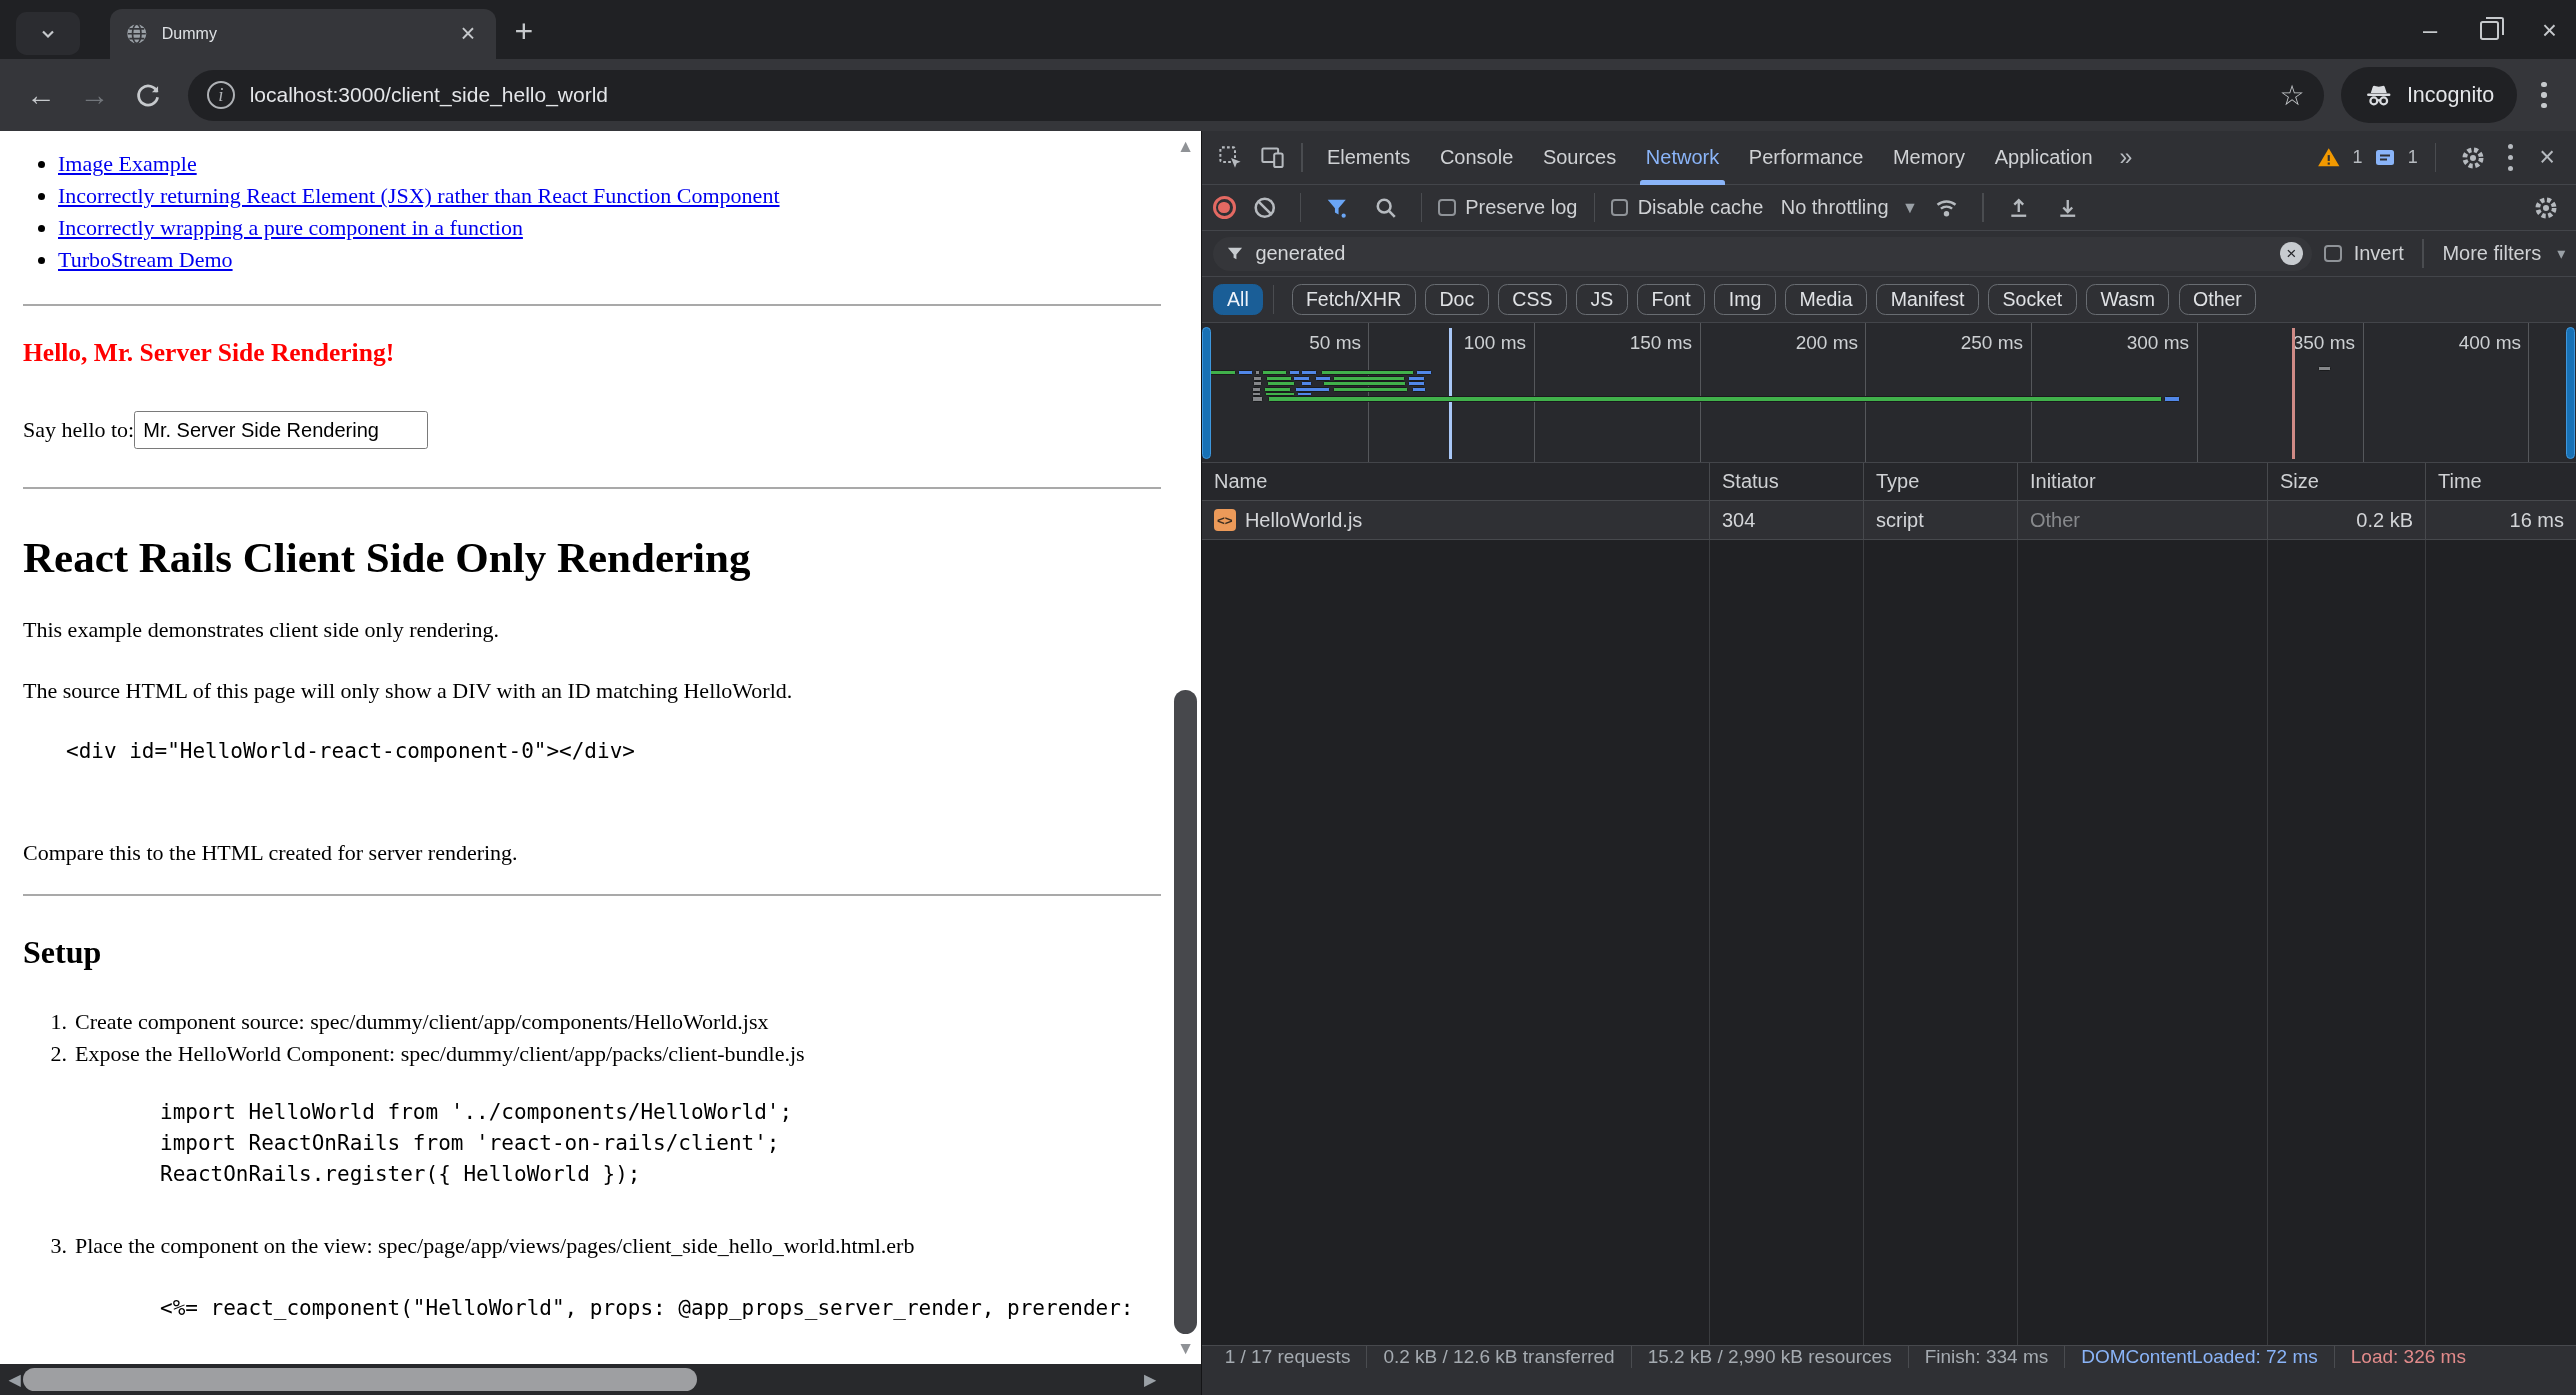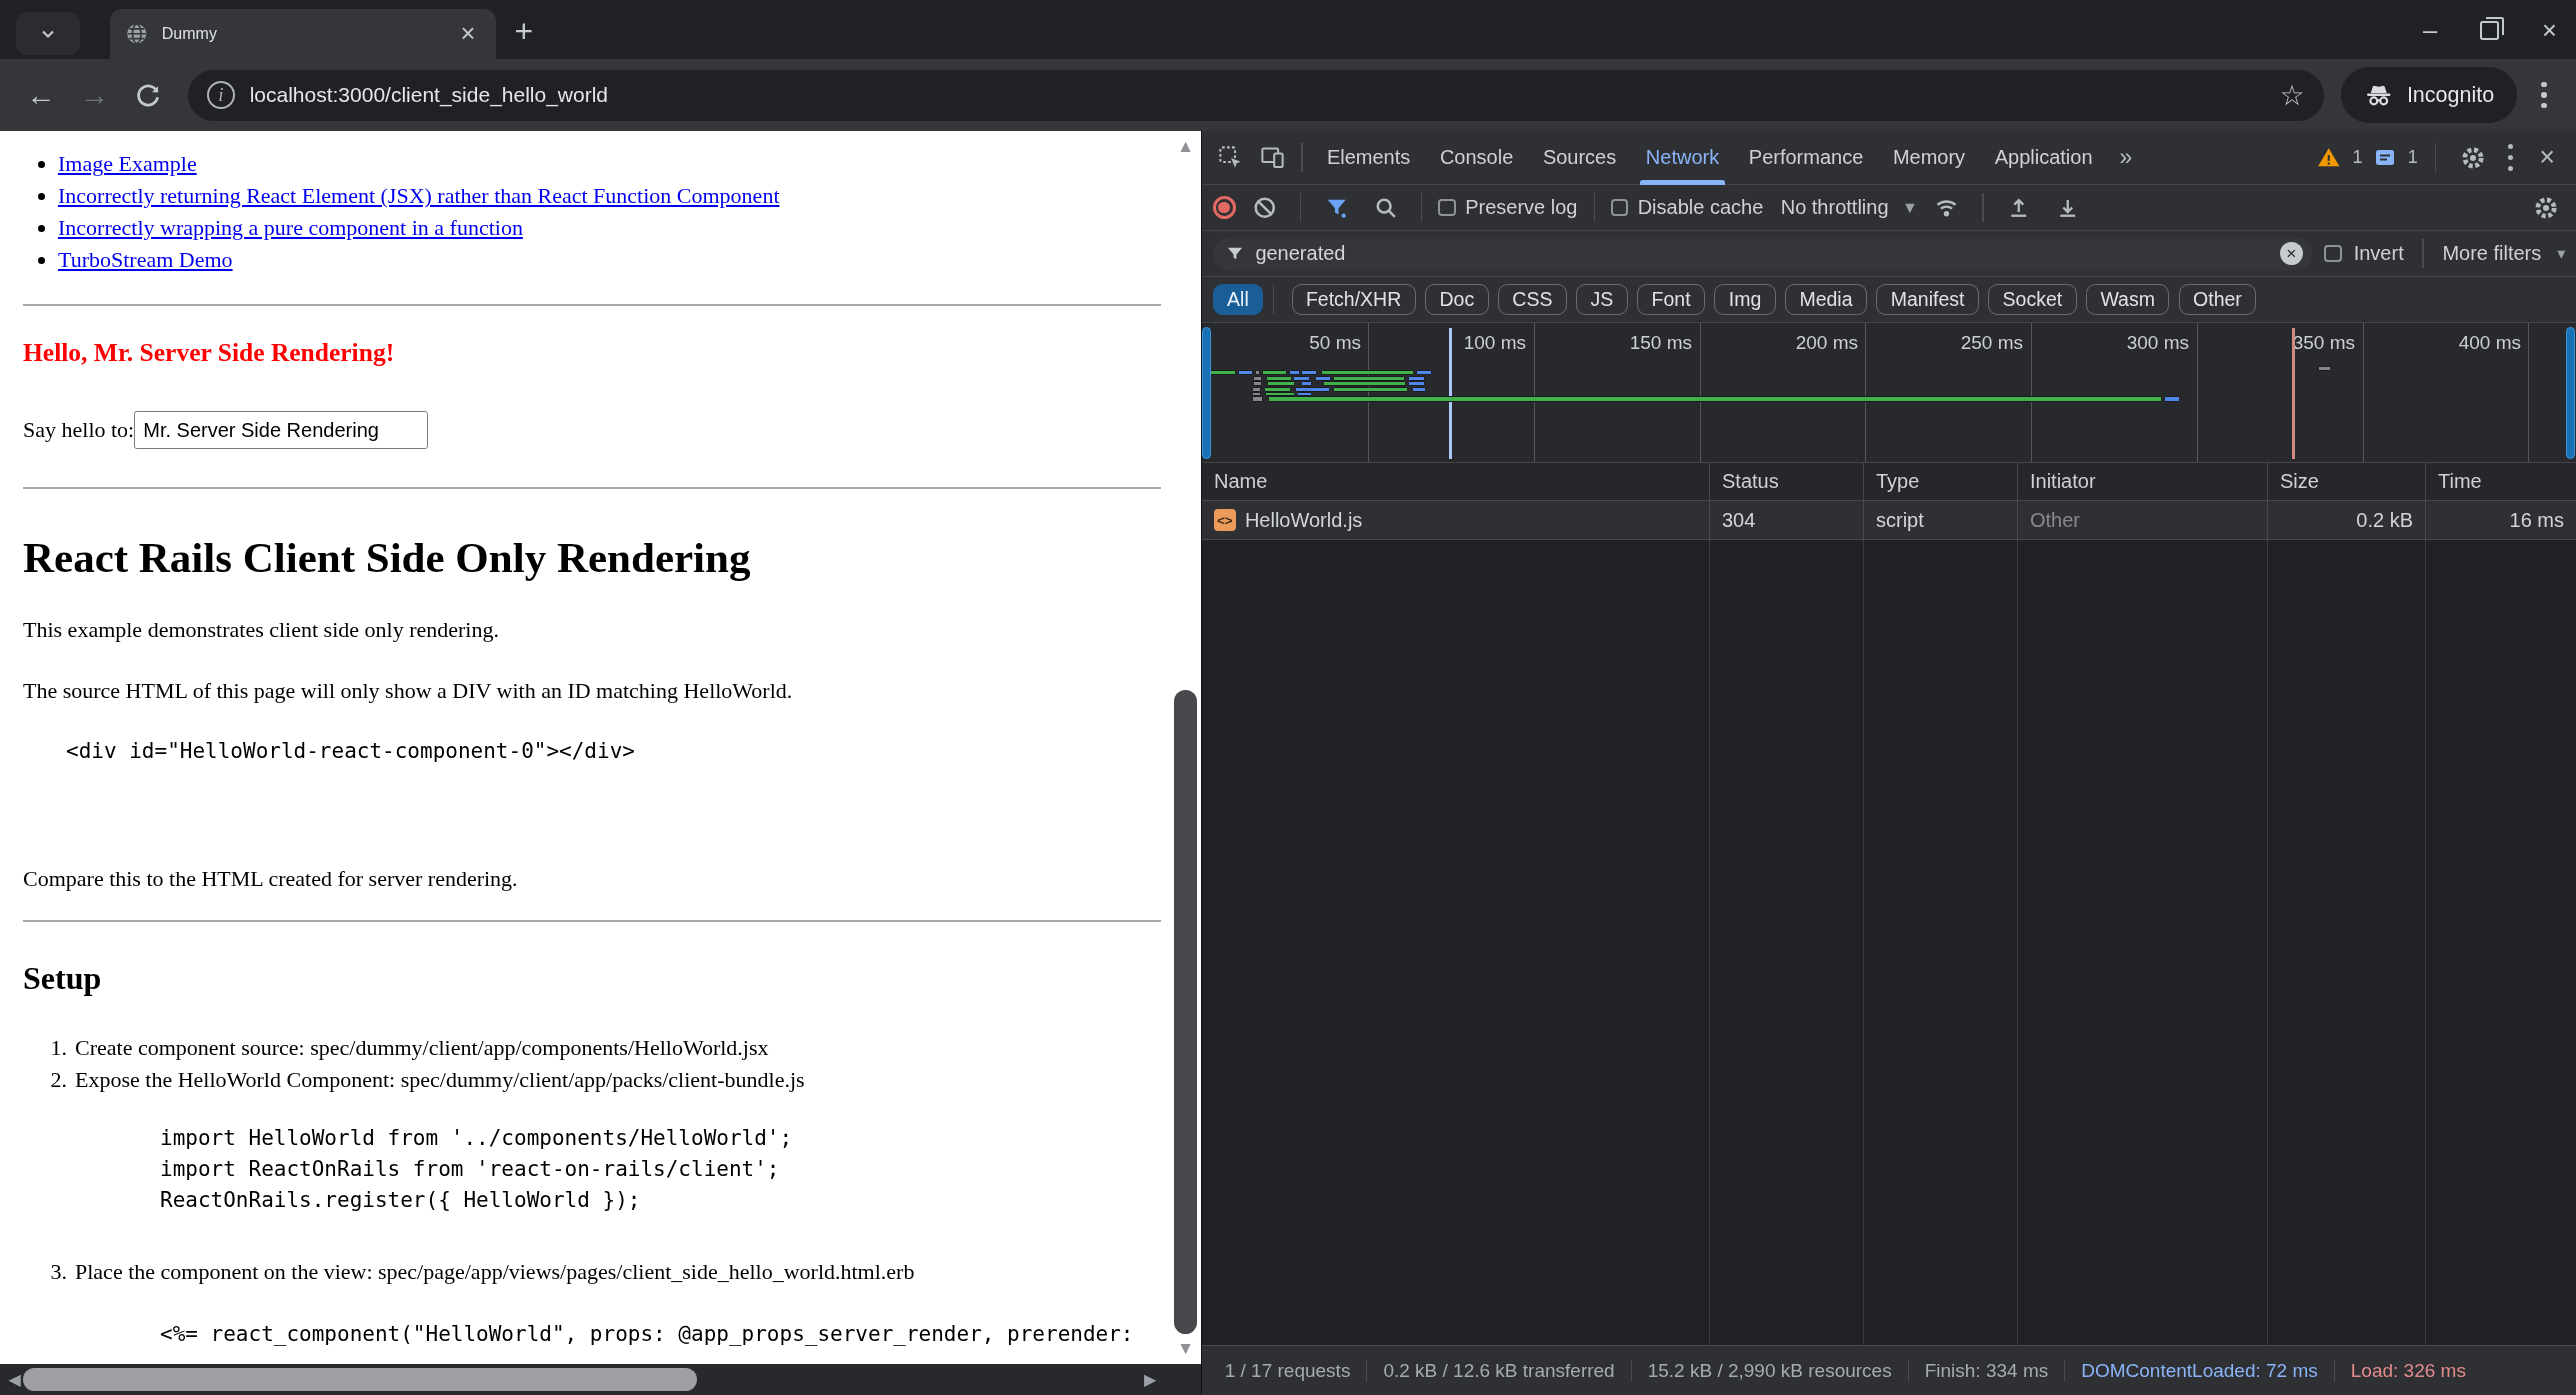--- a/index.html
+++ b/index.html
@@ -48,21 +48,21 @@
   ul.links li { font-size:22px; line-height:32px; }
   ul.links a { color:#0000ee; text-decoration:underline; }
   hr.page-hr { border:none; border-top:2px solid #a9a9a9; margin:28px 9.4px 0 0; }
   .hello-h { color:#ff0000; font-weight:bold; font-size:25.5px; margin-top:32px; }
   .sayrow { margin-top:43px; font-size:22px; display:flex; align-items:center; }
   .say-input { width:294px; height:38px; border:1.3px solid #7a7a7a; border-radius:2.7px; font-size:20px;
     font-family:"Liberation Sans", sans-serif; padding:1.3px 8px; color:#000; background:#fff; }
   h1.page-h1 { font-size:43px; margin-top:44px; font-weight:bold; }
   .p { font-size:22px; margin-top:35px; }
   .codeline { font-family:"DejaVu Sans Mono", monospace; font-size:21px; margin:35px 0 0 43px; white-space:pre; }
-  .p.compare { margin-top:103px; }
+  .p.compare { margin-top:77px; }
   h2.page-h2 { font-size:32px; margin-top:38px; font-weight:bold; }
   .steps { margin:35px 0 0 0; }
   .step { display:flex; font-size:22px; line-height:32px; }
   .step-num { width:52px; text-align:right; padding-right:8px; flex:none; }
   .codeblock { margin:27px 0 0 137px; }
   .codeblock div { font-family:"DejaVu Sans Mono", monospace; font-size:21px; line-height:31px; white-space:pre; }
   .step3 { margin-top:40px; }
   .codeline.last { margin:34px 0 0 137px; overflow:hidden; }
 
   
@@ -131,21 +131,21 @@
     display:flex; align-items:center; padding-left:12px; font-size:20px; color:#d3d5d8; gap:9.4px; }
   .rcell.right, .hcell.right { justify-content:flex-end; padding-right:12px; padding-left:0; }
   .rcell.muted { color:#87898c; }
   .rcell:nth-child(12) { border-right:none; }
   .fcell { border-right:0.7px solid #3a3c3f; }
   .fcell:last-child { border-right:none; }
   .js-icon { width:21.5px; height:21.5px; border-radius:4px; background:#ec9a59; color:#3a2d20;
     display:flex; align-items:center; justify-content:center; font-size:13.4px; font-weight:bold; flex:none; }
 
   .dt-summary { height:50px; background:#2f3034; border-top:0.7px solid #47494d; display:flex;
-    align-items:center; padding:0 6.7px; flex:none; }
+    align-items:flex-start; padding:0 6.7px; flex:none; }
   .sum-item { font-size:19px; color:#a5abb1; padding:0 16px; position:relative; white-space:nowrap; }
   .sum-item + .sum-item { border-left:1.3px solid #4a4c50; }
   .sum-item.blue { color:#8ab4f8; } .sum-item.red { color:#e28b8b; }
 
   svg.ic { display:block; }
 </style>
 </head>
 <body>
 
 <div class="screen">

